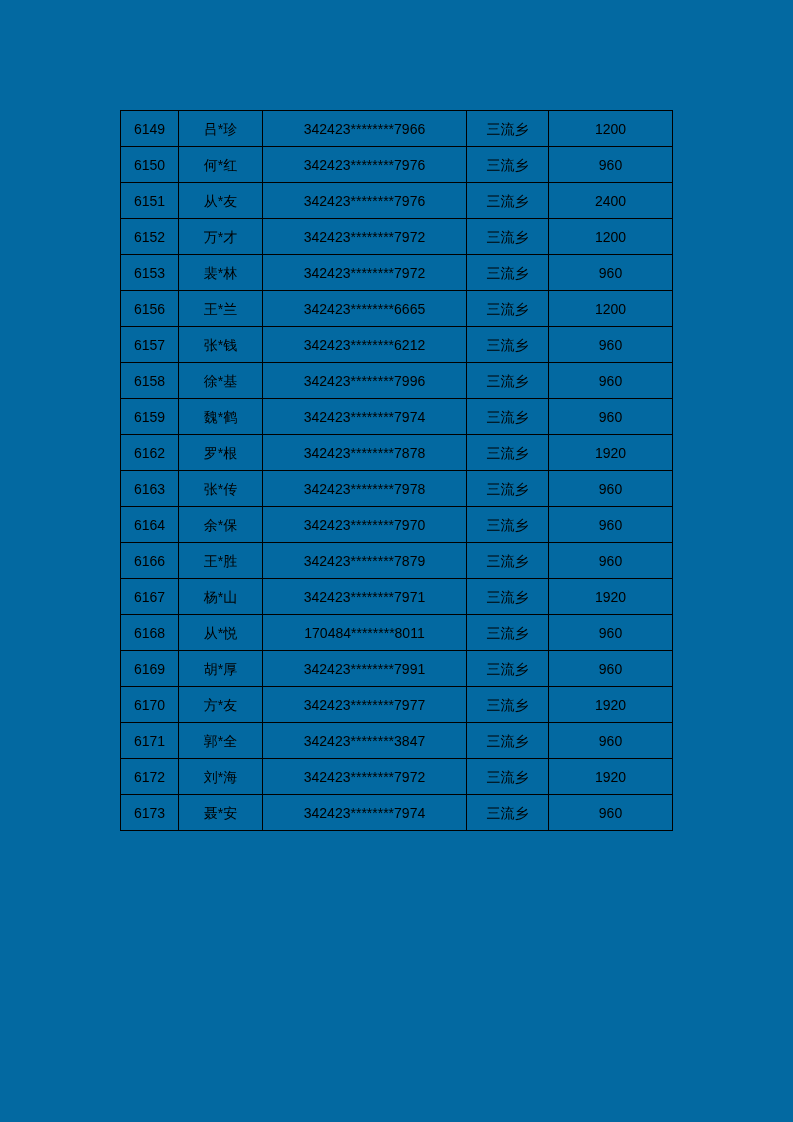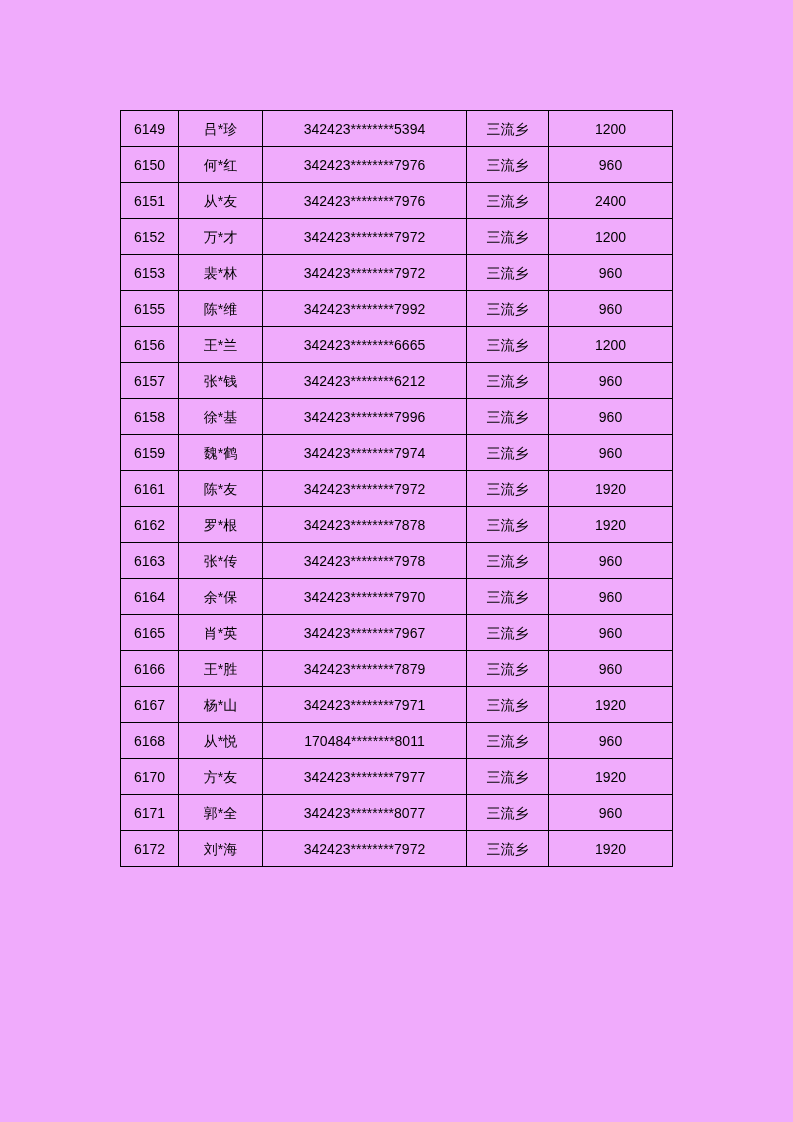--- a/index.html
+++ b/index.html
@@ -8,21 +8,21 @@
     width: 793px;
     height: 1122px;
     position: relative;
     overflow: hidden;
     font-family: "Liberation Sans", "DejaVu Sans", sans-serif;
     color: #000000;
   }
   .page {
     position: absolute;
     inset: 0;
-    background: #f0abfc;
+    background: #0369a1;
   }
   table.subsidy-table {
     position: absolute;
     left: 120px;
     top: 110px;
     border-collapse: collapse;
     table-layout: fixed;
   }
   table.subsidy-table td {
     border: 1px solid #000000;
@@ -50,21 +50,21 @@
       <col class="c-serial">
       <col class="c-name">
       <col class="c-idnum">
       <col class="c-township">
       <col class="c-amount">
     </colgroup>
     <tbody>
   <tr>
     <td>6149</td>
     <td>吕*珍</td>
-    <td>342423********5394</td>
+    <td>342423********7966</td>
     <td>三流乡</td>
     <td>1200</td>
   </tr>
 
   <tr>
     <td>6150</td>
     <td>何*红</td>
     <td>342423********7976</td>
     <td>三流乡</td>
     <td>960</td>
@@ -88,27 +88,20 @@
 
   <tr>
     <td>6153</td>
     <td>裴*林</td>
     <td>342423********7972</td>
     <td>三流乡</td>
     <td>960</td>
   </tr>
 
 
-  <tr>
-    <td>6155</td>
-    <td>陈*维</td>
-    <td>342423********7992</td>
-    <td>三流乡</td>
-    <td>960</td>
-  </tr>
 
   <tr>
     <td>6156</td>
     <td>王*兰</td>
     <td>342423********6665</td>
     <td>三流乡</td>
     <td>1200</td>
   </tr>
 
   <tr>
@@ -129,27 +122,20 @@
 
   <tr>
     <td>6159</td>
     <td>魏*鹤</td>
     <td>342423********7974</td>
     <td>三流乡</td>
     <td>960</td>
   </tr>
 
 
-  <tr>
-    <td>6161</td>
-    <td>陈*友</td>
-    <td>342423********7972</td>
-    <td>三流乡</td>
-    <td>1920</td>
-  </tr>
 
   <tr>
     <td>6162</td>
     <td>罗*根</td>
     <td>342423********7878</td>
     <td>三流乡</td>
     <td>1920</td>
   </tr>
 
   <tr>
@@ -161,27 +147,20 @@
   </tr>
 
   <tr>
     <td>6164</td>
     <td>余*保</td>
     <td>342423********7970</td>
     <td>三流乡</td>
     <td>960</td>
   </tr>
 
-  <tr>
-    <td>6165</td>
-    <td>肖*英</td>
-    <td>342423********7967</td>
-    <td>三流乡</td>
-    <td>960</td>
-  </tr>
 
   <tr>
     <td>6166</td>
     <td>王*胜</td>
     <td>342423********7879</td>
     <td>三流乡</td>
     <td>960</td>
   </tr>
 
   <tr>
@@ -193,40 +172,54 @@
   </tr>
 
   <tr>
     <td>6168</td>
     <td>从*悦</td>
     <td>170484********8011</td>
     <td>三流乡</td>
     <td>960</td>
   </tr>
 
+  <tr>
+    <td>6169</td>
+    <td>胡*厚</td>
+    <td>342423********7991</td>
+    <td>三流乡</td>
+    <td>960</td>
+  </tr>
 
   <tr>
     <td>6170</td>
     <td>方*友</td>
     <td>342423********7977</td>
     <td>三流乡</td>
     <td>1920</td>
   </tr>
 
   <tr>
     <td>6171</td>
     <td>郭*全</td>
-    <td>342423********8077</td>
+    <td>342423********3847</td>
     <td>三流乡</td>
     <td>960</td>
   </tr>
 
   <tr>
     <td>6172</td>
     <td>刘*海</td>
     <td>342423********7972</td>
     <td>三流乡</td>
     <td>1920</td>
   </tr>
 
+  <tr>
+    <td>6173</td>
+    <td>聂*安</td>
+    <td>342423********7974</td>
+    <td>三流乡</td>
+    <td>960</td>
+  </tr>
 </tbody>
   </table>
 </div>
 
 </body></html>

